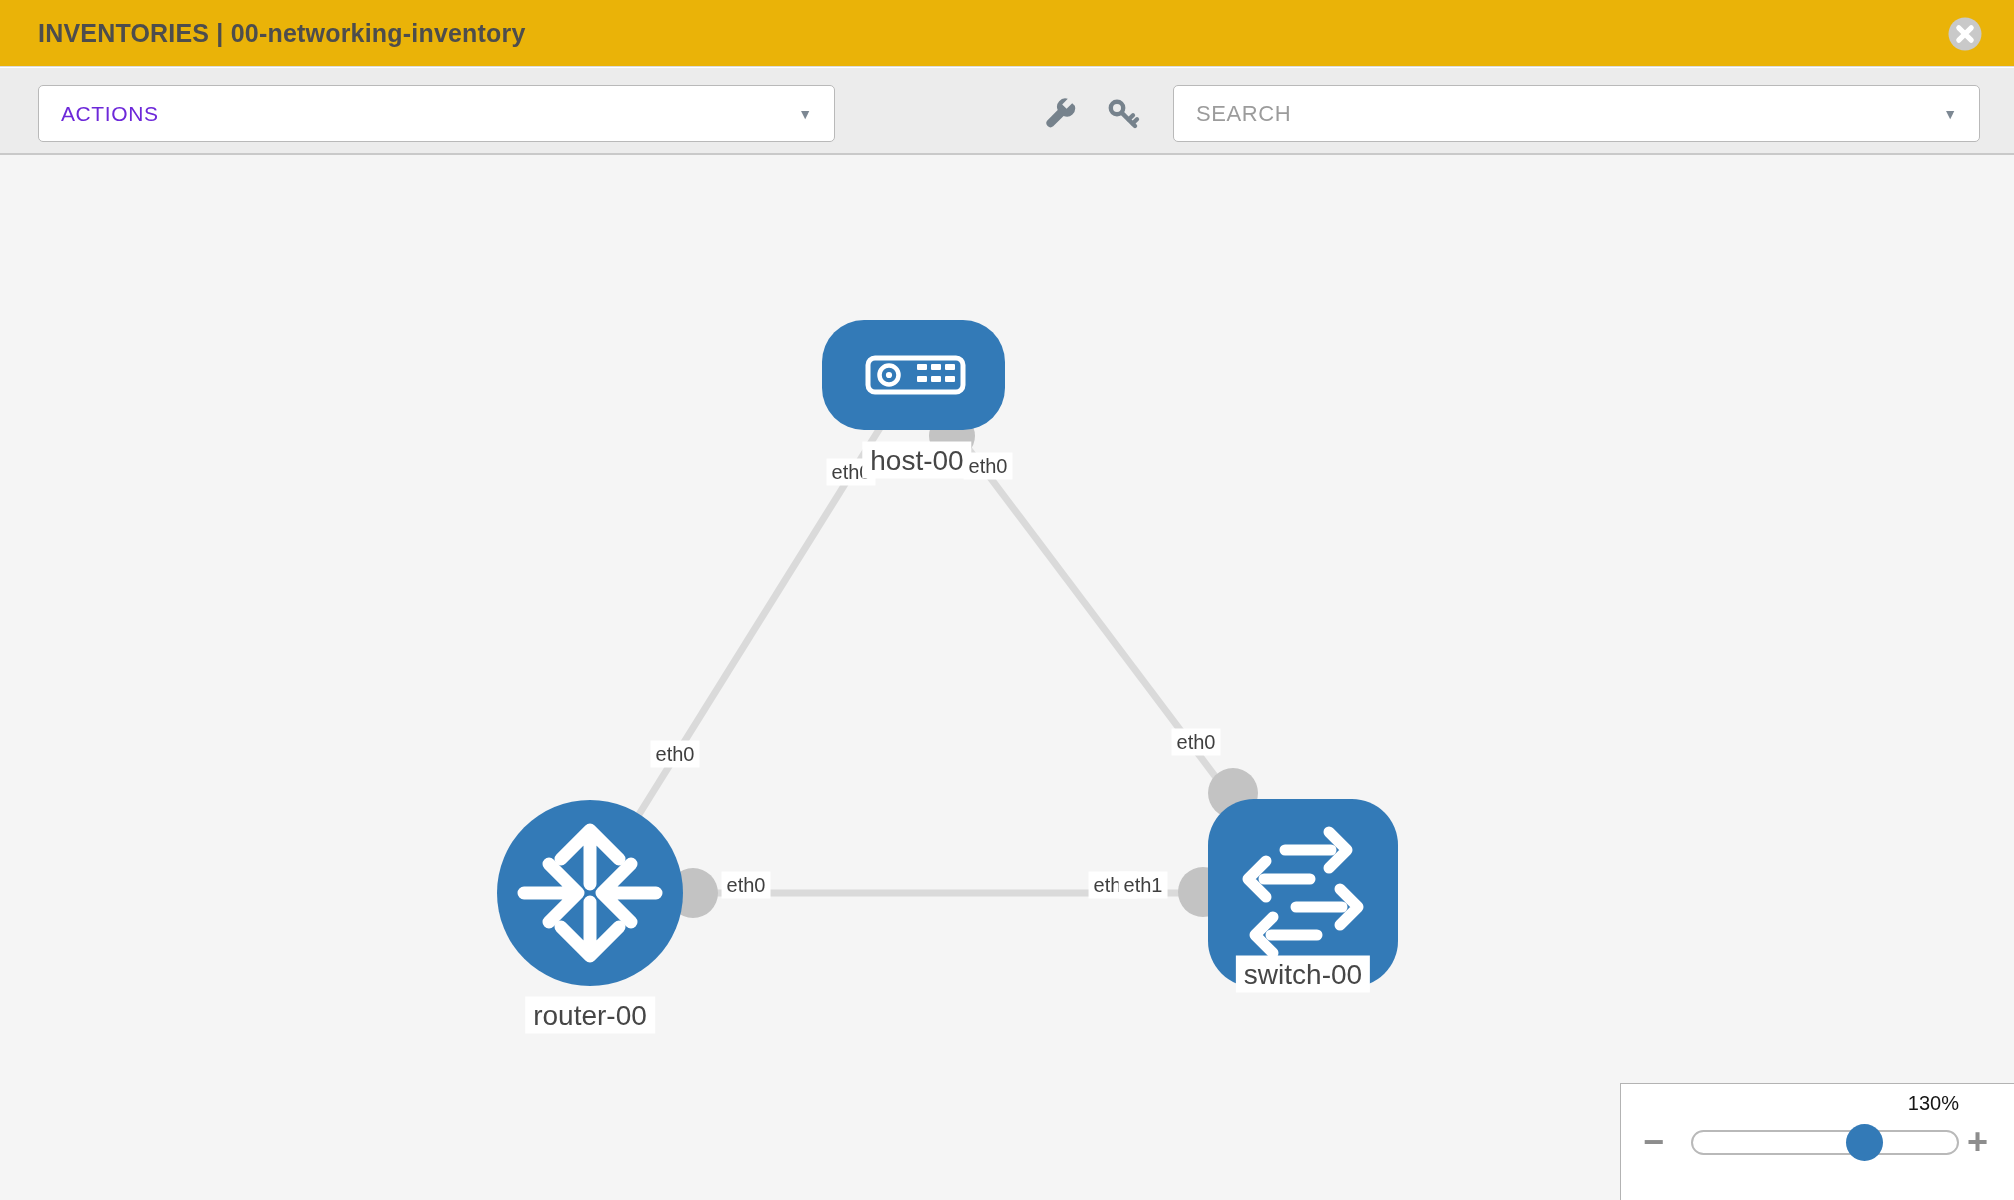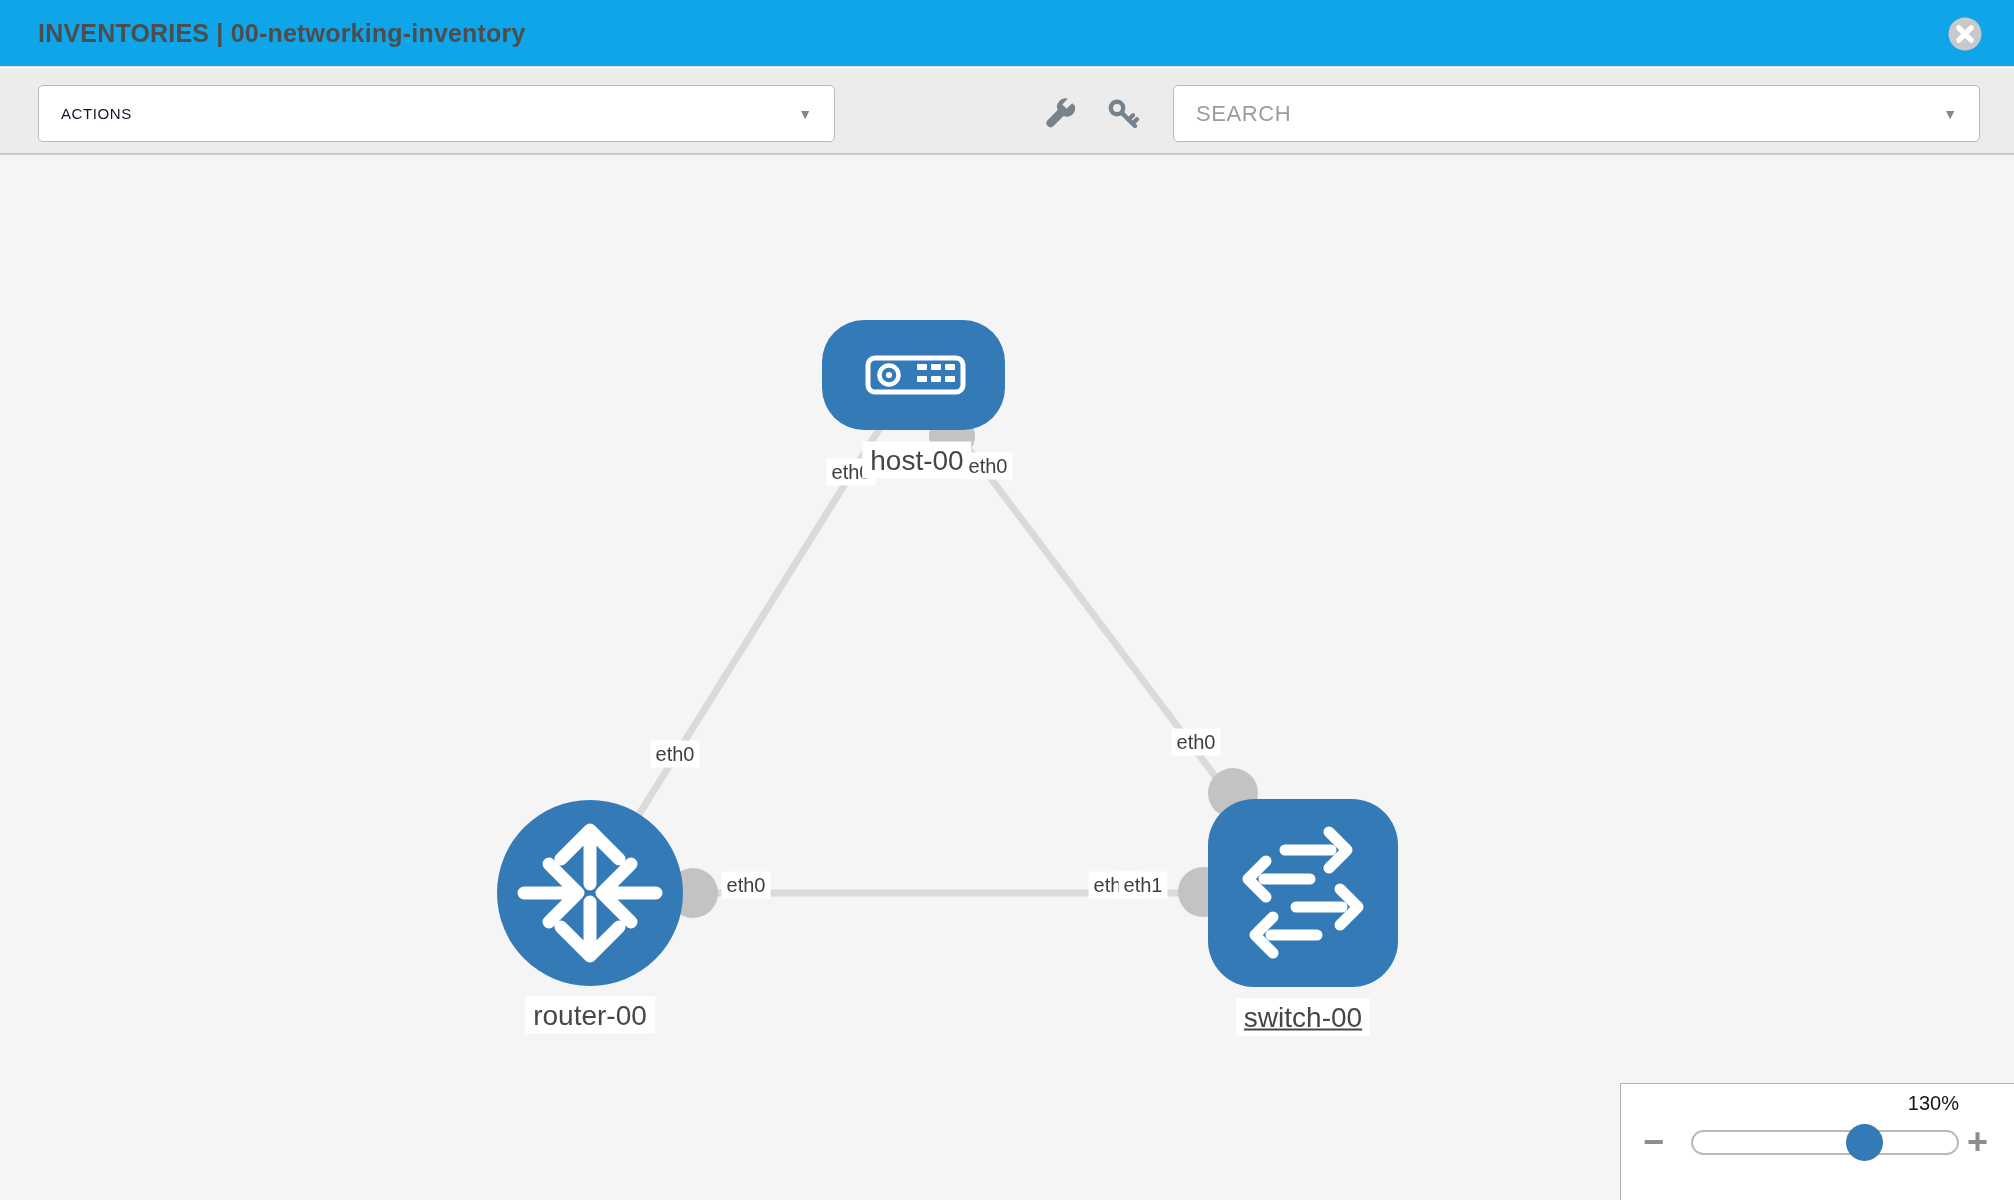--- a/index.html
+++ b/index.html
@@ -4,39 +4,39 @@
 <style>
   html,body{margin:0;padding:0;}
   body{
     width:2014px;height:1200px;overflow:hidden;position:relative;
     background:#ffffff;
     font-family:"Liberation Sans","DejaVu Sans",sans-serif;
   }
   
   .header{
     position:absolute;top:0;left:0;width:2014px;height:67px;
-    background:#0ea5e9;border-bottom:1px solid #dcdcdc;box-sizing:border-box;padding-left:28px;
+    background:#eab308;border-bottom:1px solid #dcdcdc;box-sizing:border-box;padding-left:28px;
   }
   .page-title{
     position:absolute;left:38px;top:50%;transform:translateY(-50%);
     font-size:25px;font-weight:bold;color:#4d4d4d;letter-spacing:.2px;white-space:nowrap;
   }
   .close-btn{position:absolute;right:31px;top:16px;width:36px;height:36px;cursor:pointer;}
   
   .toolbar{
     position:absolute;top:68px;left:0;width:2014px;height:85px;
     background:#ececec;border-bottom:2px solid #c9c9c9;box-sizing:content-box;
   }
   .select-box{
     position:absolute;top:17px;height:57px;background:#ffffff;
     border:1px solid #b9b9b9;border-radius:5px;box-sizing:border-box;
     display:flex;align-items:center;justify-content:space-between;
     padding:0 22px;cursor:pointer;
   }
-  .select-box .select-label{font-size:15px;color:#0f172a;letter-spacing:.6px;}
+  .select-box .select-label{font-size:21px;color:#6d28d9;letter-spacing:.6px;}
   .caret{font-size:14px;color:#7d8893;line-height:1;}
   #actions-box{left:38px;width:797px;}
   #search-box{left:1173px;width:807px;}
   #search-box .select-label{color:#9c9c9c;font-size:22px;}
   .tool-icon{position:absolute;top:29px;width:34px;height:34px;cursor:pointer;}
   #wrench-btn{left:1042px;}
   #key-btn{left:1106px;}
   
   .canvas{
     position:absolute;top:155px;left:0;width:2014px;height:1045px;
@@ -168,21 +168,21 @@
   <div class="chip eth-chip" style="left:851px;top:317px;">eth0</div>
   <div class="chip node-chip" style="left:917px;top:305px;">host-00</div>
   <div class="chip eth-chip" style="left:988px;top:311px;">eth0</div>
   <div class="chip eth-chip" style="left:675px;top:599px;">eth0</div>
   <div class="chip eth-chip" style="left:1196px;top:587px;">eth0</div>
   <div class="chip eth-chip" style="left:746px;top:730px;">eth0</div>
   <div class="chip eth-chip" style="left:1113px;top:730px;">eth1</div>
   <div class="chip eth-chip" style="left:1143px;top:730px;">eth1</div>
 
   <div class="chip node-chip" style="left:590px;top:860px;">router-00</div>
-  <div class="chip node-chip" style="left:1303px;top:862px;text-decoration:underline;">switch-00</div>
+  <div class="chip node-chip" style="left:1303px;top:819px;">switch-00</div>
 
   <div class="zoom-panel">
     <div class="zoom-percent">130%</div>
     <div class="zoom-minus">−</div>
     <div class="zoom-track"></div>
     <div class="zoom-knob"></div>
     <div class="zoom-plus">+</div>
   </div>
 </div>
 

